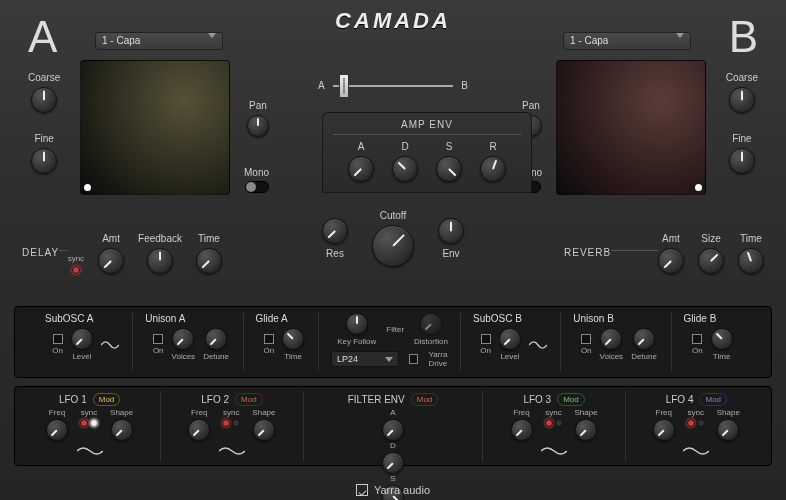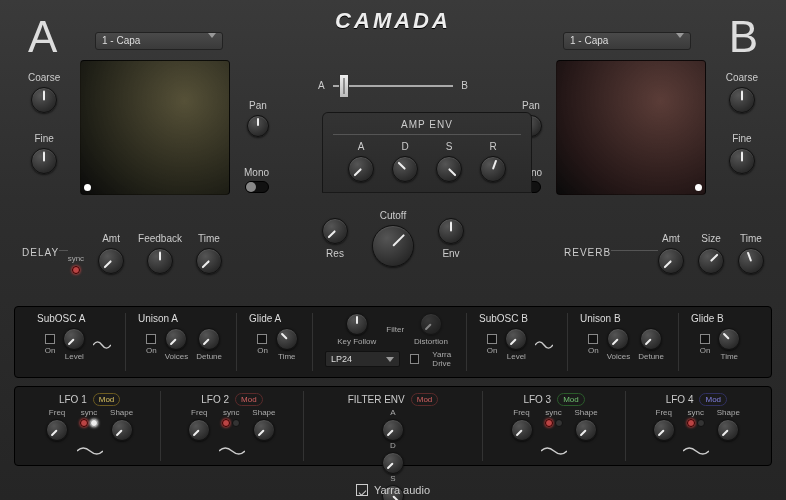--- a/index.html
+++ b/index.html
@@ -209,21 +209,21 @@
   .bottom-box {
     position: absolute;
     left: 14px; right: 14px;
     background: #1a1a1a;
     border: 1px solid #000;
     border-radius: 4px;
   }
   .osc-extra {
     top: 306px; height: 72px;
     display: flex;
-    padding: 6px 16px;
+    padding: 6px 24px;
     gap: 6px;
   }
   .osc-extra .cell {
     border-right: 1px solid #333;
     padding: 0 6px;
     display:flex; flex-direction:column; align-items:center;
   }
   .osc-extra .cell:last-child { border-right:none; }
   .cell .chdr { font-size:10px; color:#ddd; margin-bottom:4px; align-self:flex-start;}
   .cell .crow { display:flex; gap:8px; align-items:center;}

